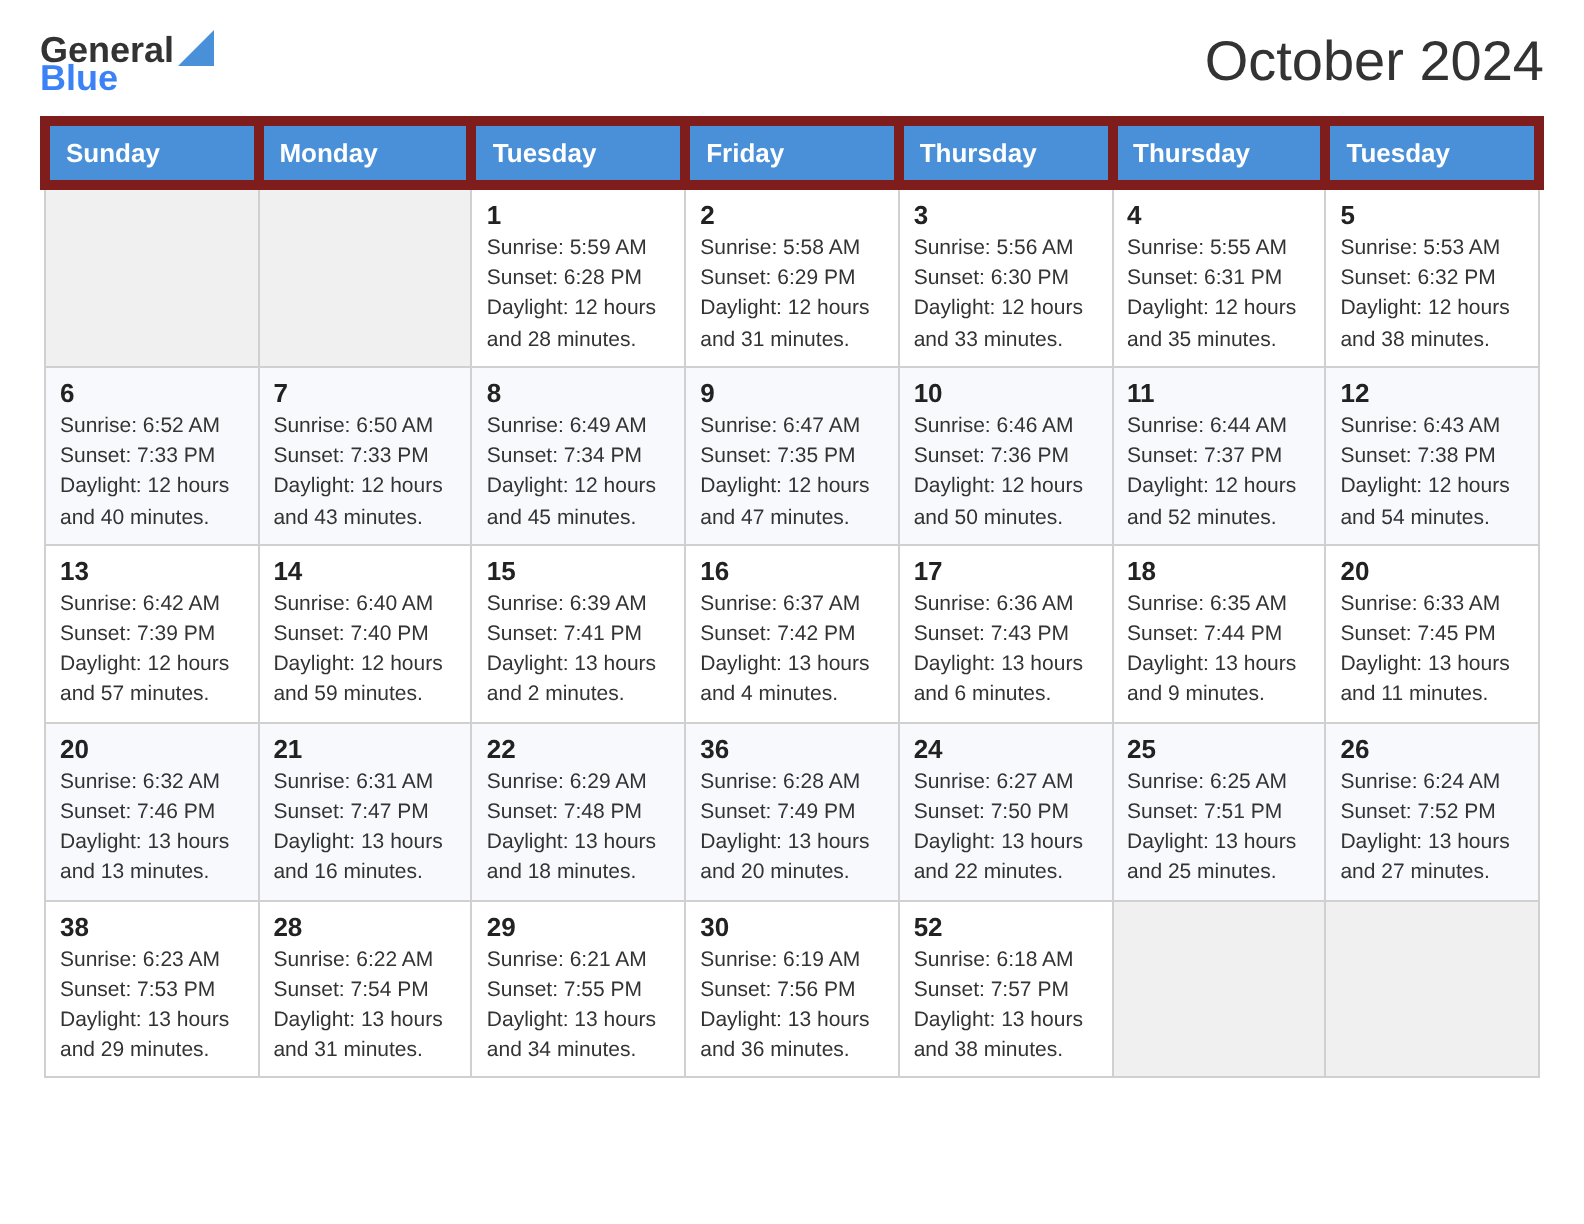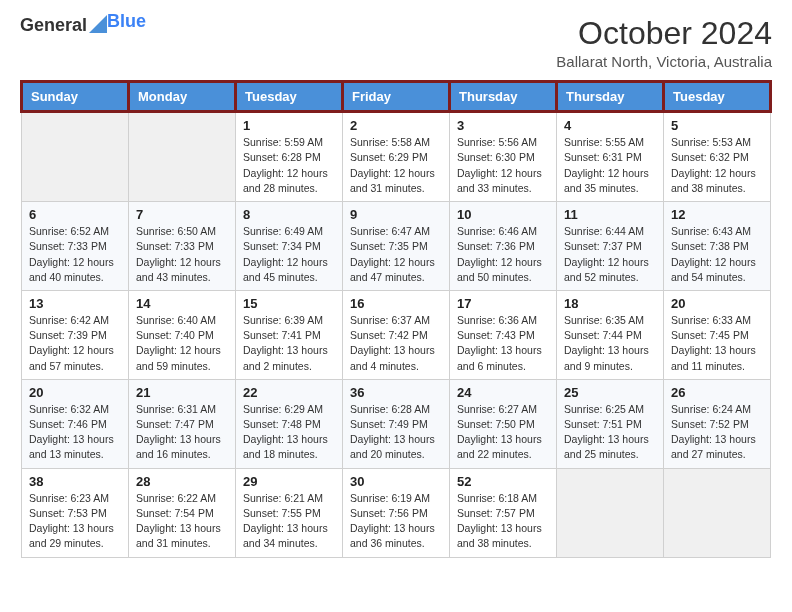--- a/index.html
+++ b/index.html
@@ -40,21 +40,21 @@
     .logo-icon {
       width: 18px;
       height: 18px;
       margin-left: 2px;
       margin-top: -2px;
     }
     .title-area {
       text-align: right;
     }
     .month-title {
-      font-size: 32px;
+      font-size: 28px;
       font-weight: 300;
       color: #333;
       line-height: 1.1;
     }
     .location-title {
       font-size: 15px;
       color: #555;
       margin-top: 2px;
     }
     .calendar-table {
@@ -62,21 +62,21 @@
       border-collapse: collapse;
       font-size: 11px;
     }
     .calendar-table th {
       background-color: #4a90d9;
       color: #fff;
       text-align: left;
       padding: 6px 8px;
       font-size: 13px;
       font-weight: 600;
-      border: 3px solid #7f1d1d;
+      border: 5px solid #7f1d1d;
     }
     .calendar-table td {
       vertical-align: top;
       padding: 5px 7px;
       border: 1px solid #d0d0d0;
       width: calc(100% / 7);
       min-height: 80px;
       background: #fff;
     }
     .calendar-table tr:nth-child(even) td {
@@ -96,34 +96,33 @@
     .empty-cell {
       background: #f0f0f0 !important;
     }
   </style>
 </head>
 <body>
 
 <div class="page">
   <div class="header">
     <div class="logo">
-      <div style="display:flex;flex-direction:row;">
+      <div style="display:flex;flex-direction:column;">
         <div style="display:flex;align-items:center;">
           <span class="logo-text-general">General</span>
 
           <svg class="logo-icon" viewBox="0 0 18 18" xmlns="http://www.w3.org/2000/svg">
             <polygon points="0,18 18,0 18,18" fill="#4a90d9"></polygon>
           </svg>
         </div>
         <span class="logo-text-blue" style="align-self:flex-start;margin-top:-4px;">Blue</span>
       </div>
     </div>
     <div class="title-area">
       <div class="month-title">October 2024</div>
-      <div class="location-title">Ballarat North, Victoria, Australia</div>
     </div>
   </div>
 
   <table class="calendar-table">
     <thead>
       <tr>
         <th>Sunday</th>
         <th>Monday</th>
         <th>Tuesday</th>
         <th>Friday</th>

